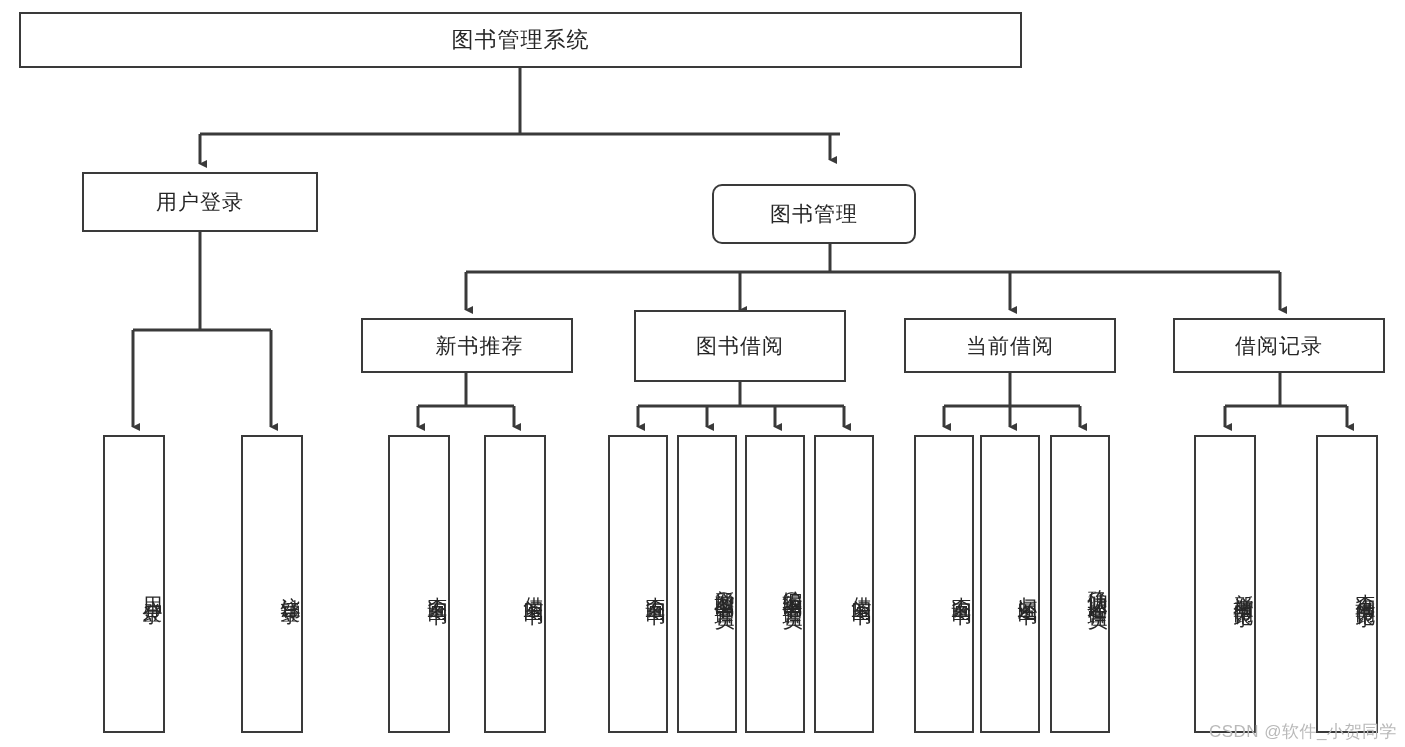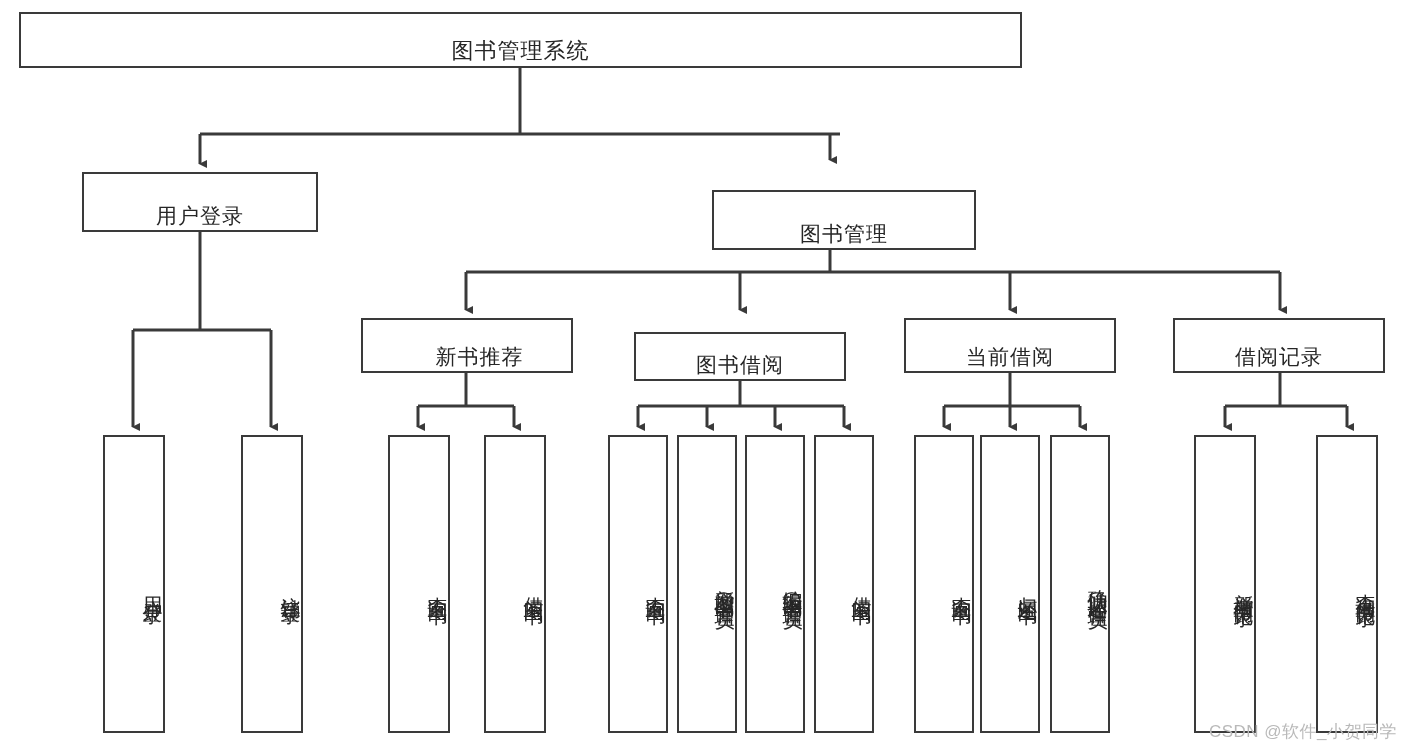--- a/index.html
+++ b/index.html
@@ -9,21 +9,21 @@
   }
   #stage{position:relative;width:1405px;height:747px;background:#fff;}
   svg#wires{position:absolute;left:0;top:0;width:1405px;height:747px;}
 
   .node{
     position:absolute;
     box-sizing:border-box;
     background:#ffffff;
     border:2.5px solid #3a3a3a;
     display:flex;
-    align-items:flex-end;
+    align-items:center;
     justify-content:center;
     color:#262626;
   }
   .node-h{           
     font-size:21px;
     letter-spacing:1px;
     white-space:nowrap;
   }
   .node-root{font-size:22px;}
   .node-v{           
@@ -109,29 +109,29 @@
   </svg>
 
   <div class="node node-h node-root" style="left:19px;top:12px;width:1003px;height:56px;">
     <span>图书管理系统</span>
   </div>
 
   <div class="node node-h" style="left:82px;top:172px;width:236px;height:60px;">
     <span>用户登录</span>
   </div>
 
-  <div class="node node-h" style="left:712px;top:190px;width:264px;height:60px;">
+  <div class="node node-h" style="left:712px;top:184px;width:204px;height:60px;border-radius:10px;">
     <span>图书管理</span>
   </div>
 
   <div class="node node-h" style="left:361px;top:318px;width:212px;height:55px;padding-left:25px;">
     <span>新书推荐</span>
   </div>
 
-  <div class="node node-h" style="left:634px;top:332px;width:212px;height:49px;">
+  <div class="node node-h" style="left:634px;top:310px;width:212px;height:72px;">
     <span>图书借阅</span>
   </div>
 
   <div class="node node-h" style="left:1173px;top:318px;width:212px;height:55px;">
     <span>借阅记录</span>
   </div>
 
   <div class="node node-h" style="left:904px;top:318px;width:212px;height:55px;">
     <span>当前借阅</span>
   </div>

